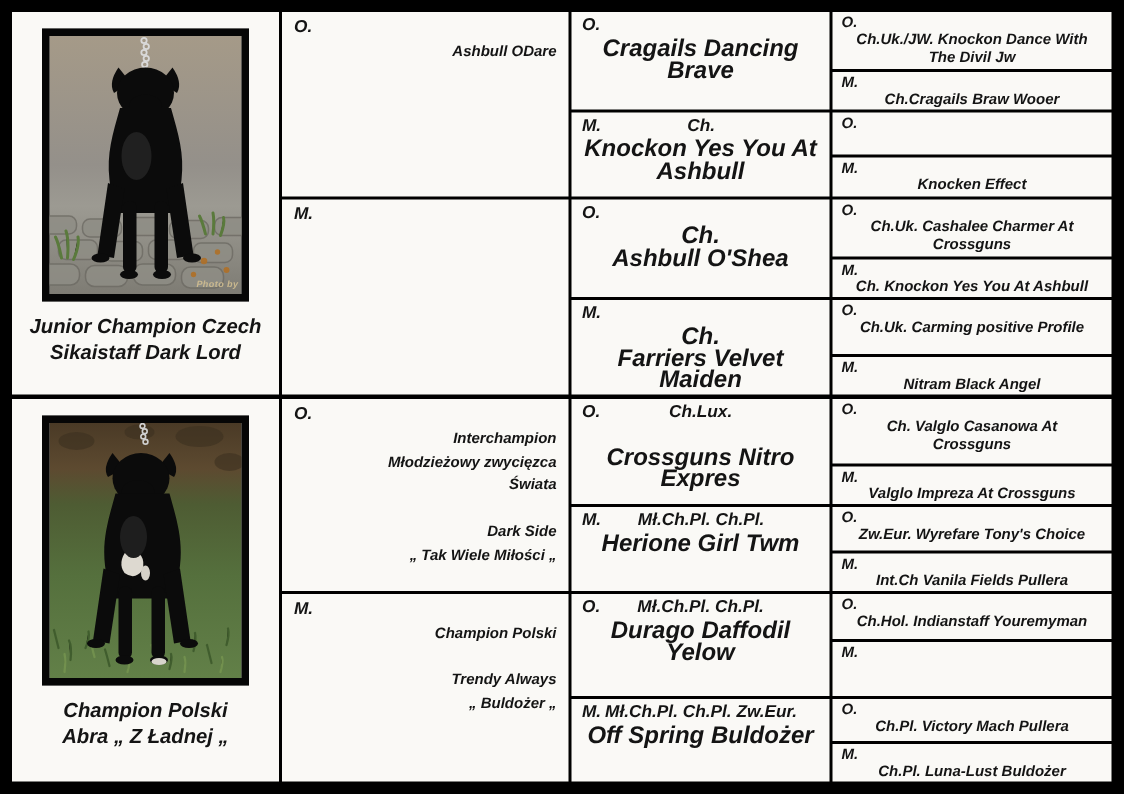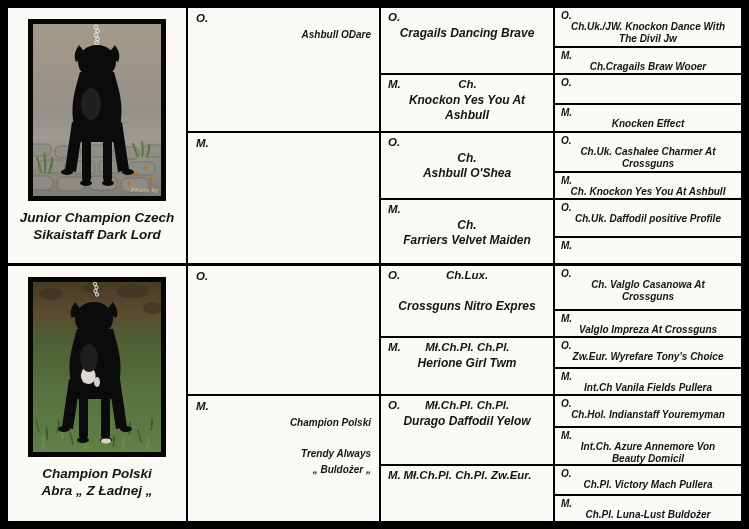--- a/index.html
+++ b/index.html
@@ -20,21 +20,21 @@
   .p0{grid-row:1 / span 4;} .p1{grid-row:5 / span 4;}
   .gp{grid-column:3;padding:3px 7px;}
   .g0{grid-row:1 / span 2;} .g1{grid-row:3 / span 2;}
   .g2{grid-row:5 / span 2;} .g3{grid-row:7 / span 2;}
   .ggp{grid-column:4;padding:2px 6px;}
   .r1{grid-row:1}.r2{grid-row:2}.r3{grid-row:3}.r4{grid-row:4}
   .r5{grid-row:5}.r6{grid-row:6}.r7{grid-row:7}.r8{grid-row:8}
   .markerline{display:flex;align-items:baseline;font-size:11.5px;line-height:13px;}
   .marker{flex:none;}
   .title{flex:1;text-align:center;padding-right:12px;font-size:11.5px;}
-  .name{white-space:pre-line;text-align:center;font-size:12px;line-height:14.5px;margin-top:2px;}
+  .name{white-space:pre-line;text-align:center;font-size:16px;line-height:14.5px;margin-top:2px;}
   .parent .name{font-size:10px;line-height:15.5px;margin-top:2px;text-align:right;}
   .ggp .markerline{font-size:10px;line-height:11px;}
   .ggp .name{text-align:center;font-size:10px;line-height:11.5px;margin-top:0;}
   .photo{
     position:relative;width:138px;border:5px solid #060606;margin:11px auto 0;
     background:#888;box-sizing:border-box;
   }
   .photo svg{display:block;}
   .wm{
     position:absolute;right:2px;bottom:3px;font-size:6px;color:#d6c292;
@@ -201,26 +201,27 @@
     <div class="cell ggp r6">
       <div class="markerline">
           <span class="marker">M.</span>
         </div>
       <div class="name">Ch. Knockon Yes You At Ashbull</div>
     </div>
     <div class="cell ggp r7">
       <div class="markerline">
           <span class="marker">O.</span>
         </div>
-      <div class="name">Ch.Uk. Daffodil positive Profile</div>
+      <div class="name">Ch.Uk. Carming positive Profile</div>
     </div>
     <div class="cell ggp r8">
       <div class="markerline">
           <span class="marker">M.</span>
         </div>
+      <div class="name">Nitram Black Angel</div>
     </div>
   </div>
 
   <div class="half bottom">
 
     <div class="cell c1">
       <div class="photo" style="height:180px;">
         <svg width="128" height="170" viewBox="0 0 128 170">
           <defs>
             <linearGradient id="bg2" x1="0" y1="0" x2="0" y2="1">
@@ -286,20 +287,26 @@
       </div>
       <div class="caption">Champion Polski
 Abra „ Z Ładnej „</div>
     </div>
 
     <div class="cell parent p0">
       <div class="markerline">
         <span class="marker">O.</span>
         <span class="title"></span>
       </div>
+      <div class="name">Interchampion
+Młodzieżowy zwycięzca
+Świata
+
+Dark Side
+„ Tak Wiele Miłości „</div>
     </div>
     <div class="cell parent p1">
       <div class="markerline">
         <span class="marker">M.</span>
         <span class="title"></span>
       </div>
       <div class="name">Champion Polski
 
 Trendy Always
 „ Buldożer „</div>
@@ -325,20 +332,21 @@
         <span class="marker">O.</span>
         <span class="title">Mł.Ch.Pl.  Ch.Pl.</span>
       </div>
       <div class="name">Durago Daffodil Yelow</div>
     </div>
     <div class="cell gp g3">
       <div class="markerline">
         <span class="marker">M.</span>
         <span class="title">Mł.Ch.Pl.  Ch.Pl.  Zw.Eur.</span>
       </div>
+      <div class="name">Off Spring Buldożer</div>
     </div>
 
     <div class="cell ggp r1">
       <div class="markerline">
           <span class="marker">O.</span>
         </div>
       <div class="name">Ch. Valglo Casanowa At
 Crossguns</div>
     </div>
     <div class="cell ggp r2">
@@ -362,22 +370,20 @@
     <div class="cell ggp r5">
       <div class="markerline">
           <span class="marker">O.</span>
         </div>
       <div class="name">Ch.Hol. Indianstaff Youremyman</div>
     </div>
     <div class="cell ggp r6">
       <div class="markerline">
           <span class="marker">M.</span>
         </div>
-      <div class="name">Int.Ch. Azure Annemore Von
-Beauty Domicil</div>
     </div>
     <div class="cell ggp r7">
       <div class="markerline">
           <span class="marker">O.</span>
         </div>
       <div class="name">Ch.Pl. Victory Mach Pullera</div>
     </div>
     <div class="cell ggp r8">
       <div class="markerline">
           <span class="marker">M.</span>

